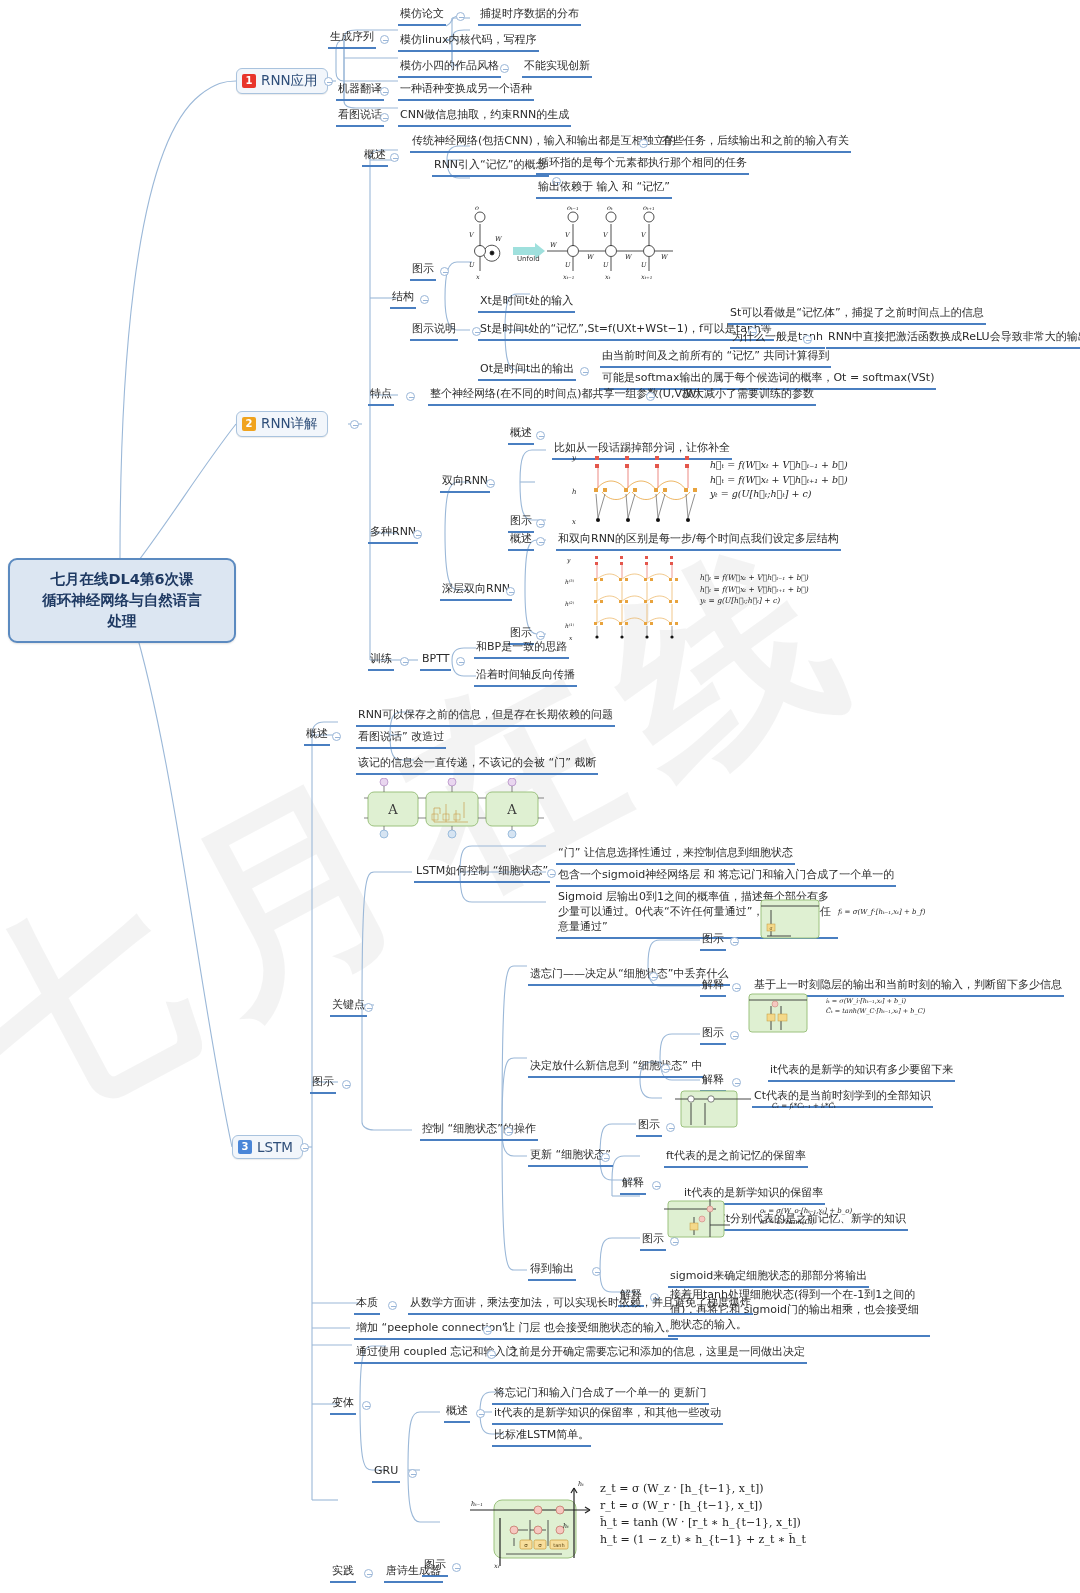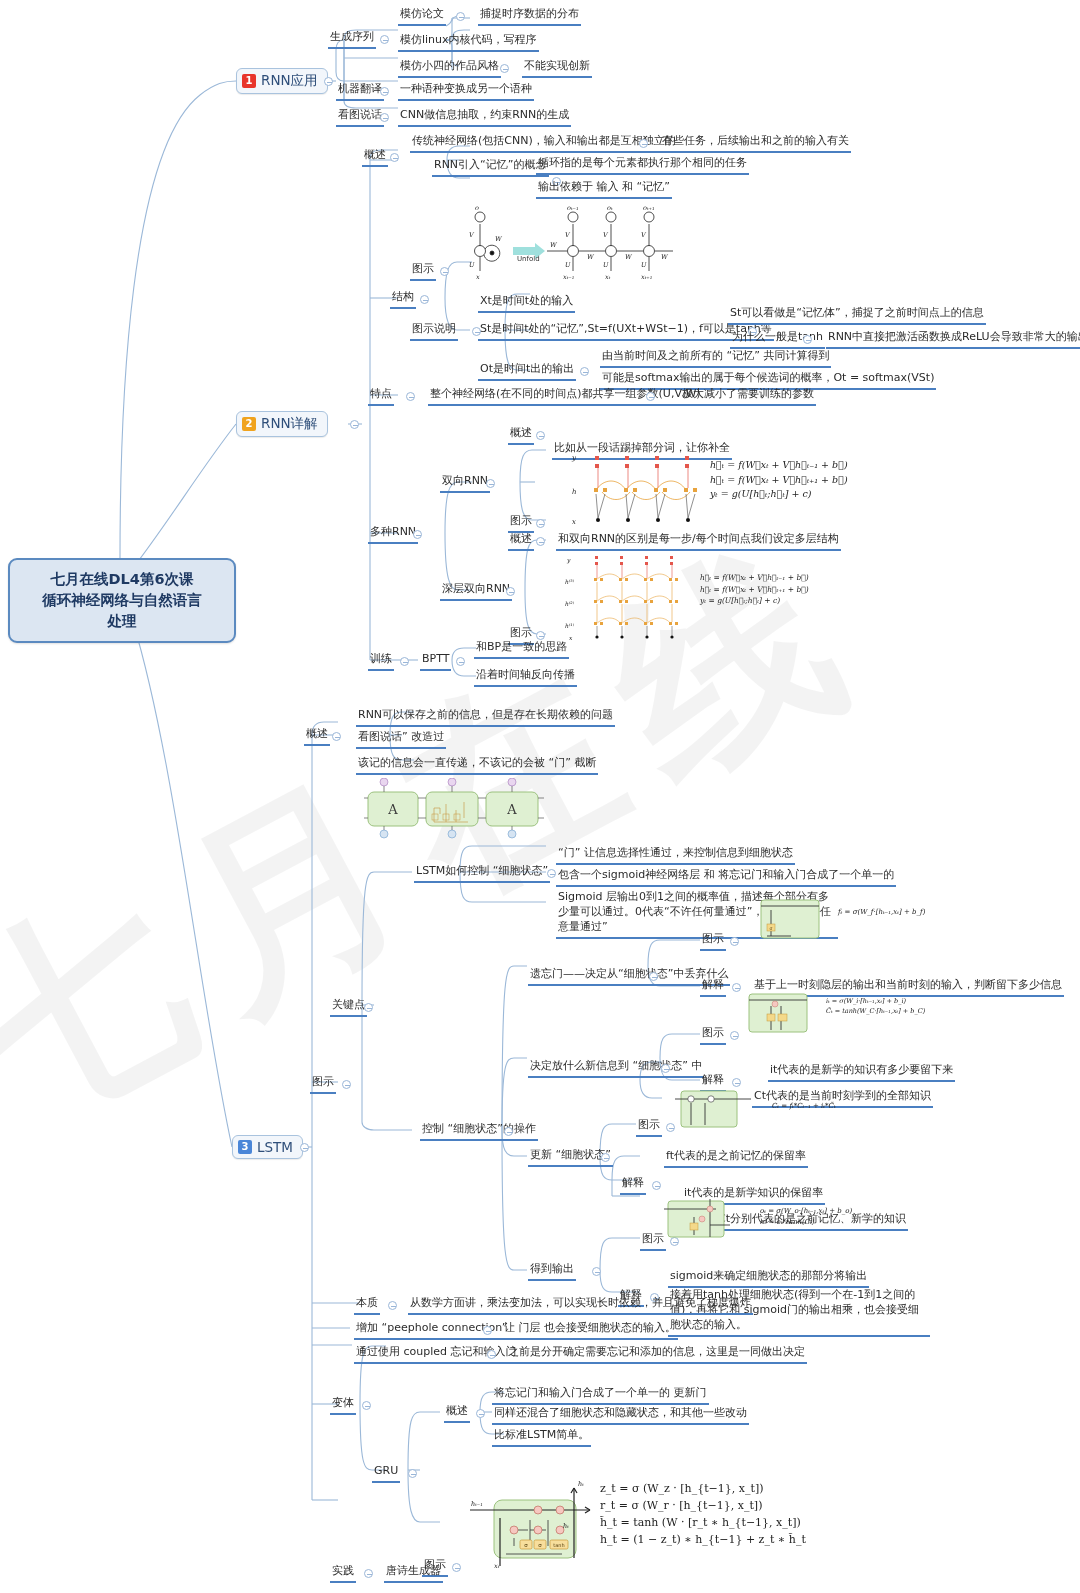--- a/index.html
+++ b/index.html
@@ -723,21 +723,21 @@
 
   <div class="topic" style="left:330px; top:1396px;">变体</div>
   <div class="toggle" style="left:362px; top:1401px;"></div>
 
   <div class="topic" style="left:372px; top:1464px;">GRU</div>
   <div class="toggle" style="left:408px; top:1469px;"></div>
 
   <div class="topic" style="left:444px; top:1404px;">概述</div>
   <div class="toggle" style="left:476px; top:1409px;"></div>
   <div class="topic" style="left:492px; top:1386px;">将忘记门和输入门合成了一个单一的 更新门</div>
-  <div class="topic" style="left:492px; top:1406px;">同样还混合了细胞状态和隐藏状态，和其他一些改动</div>
+  <div class="topic" style="left:492px; top:1406px;">it代表的是新学知识的保留率，和其他一些改动</div>
   <div class="topic" style="left:492px; top:1428px;">比标准LSTM简单。</div>
 
   <div class="topic" style="left:422px; top:1558px;">图示</div>
   <div class="toggle" style="left:452px; top:1563px;"></div>
   <div class="imgcard" style="left:470px; top:1478px; width:130px; height:92px;">
     <svg width="130" height="92" viewBox="0 0 130 92">
       <rect x="24" y="22" width="82" height="58" rx="8" class="fig-cell"></rect>
       <g stroke="#222" stroke-width="1.2" fill="none">
         <path d="M0 32 H120"></path>
           <path d="M104 10 V80"></path>

